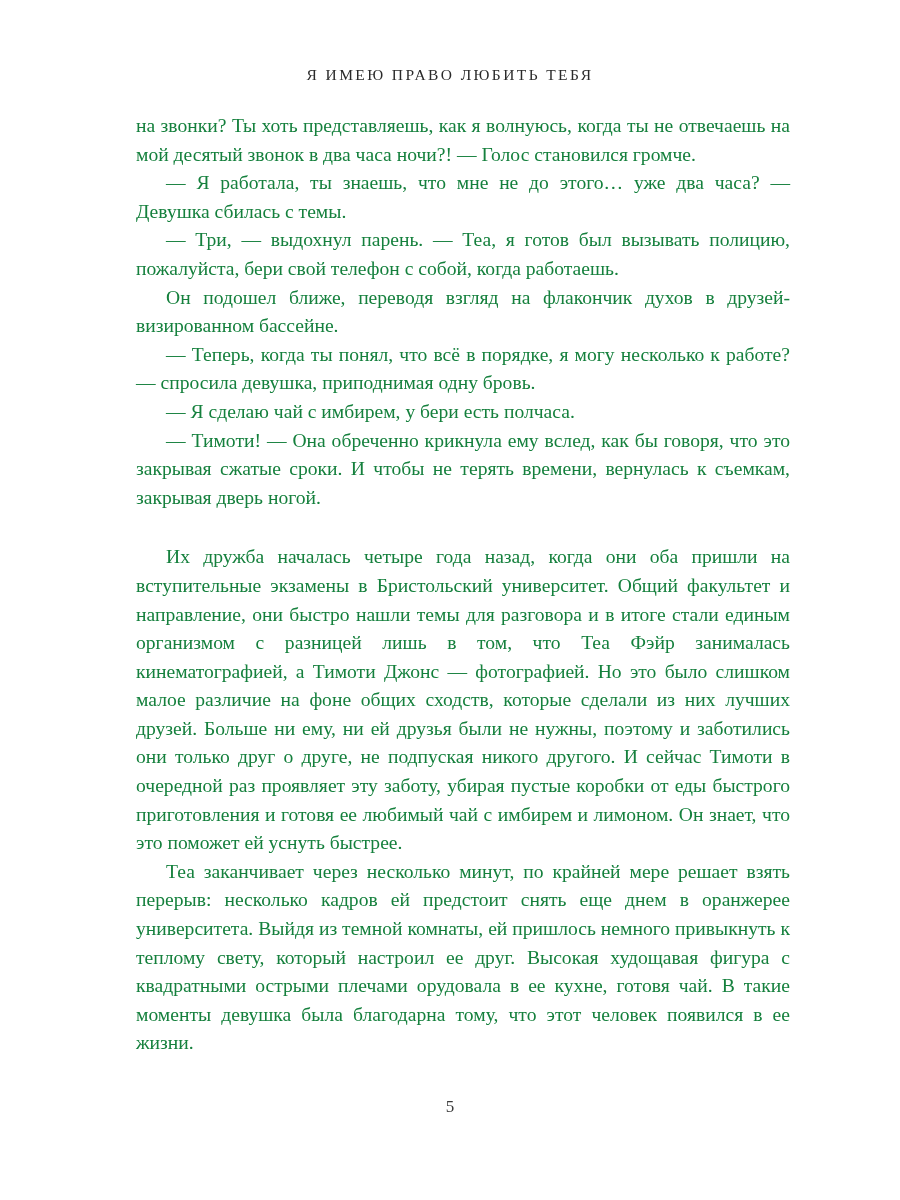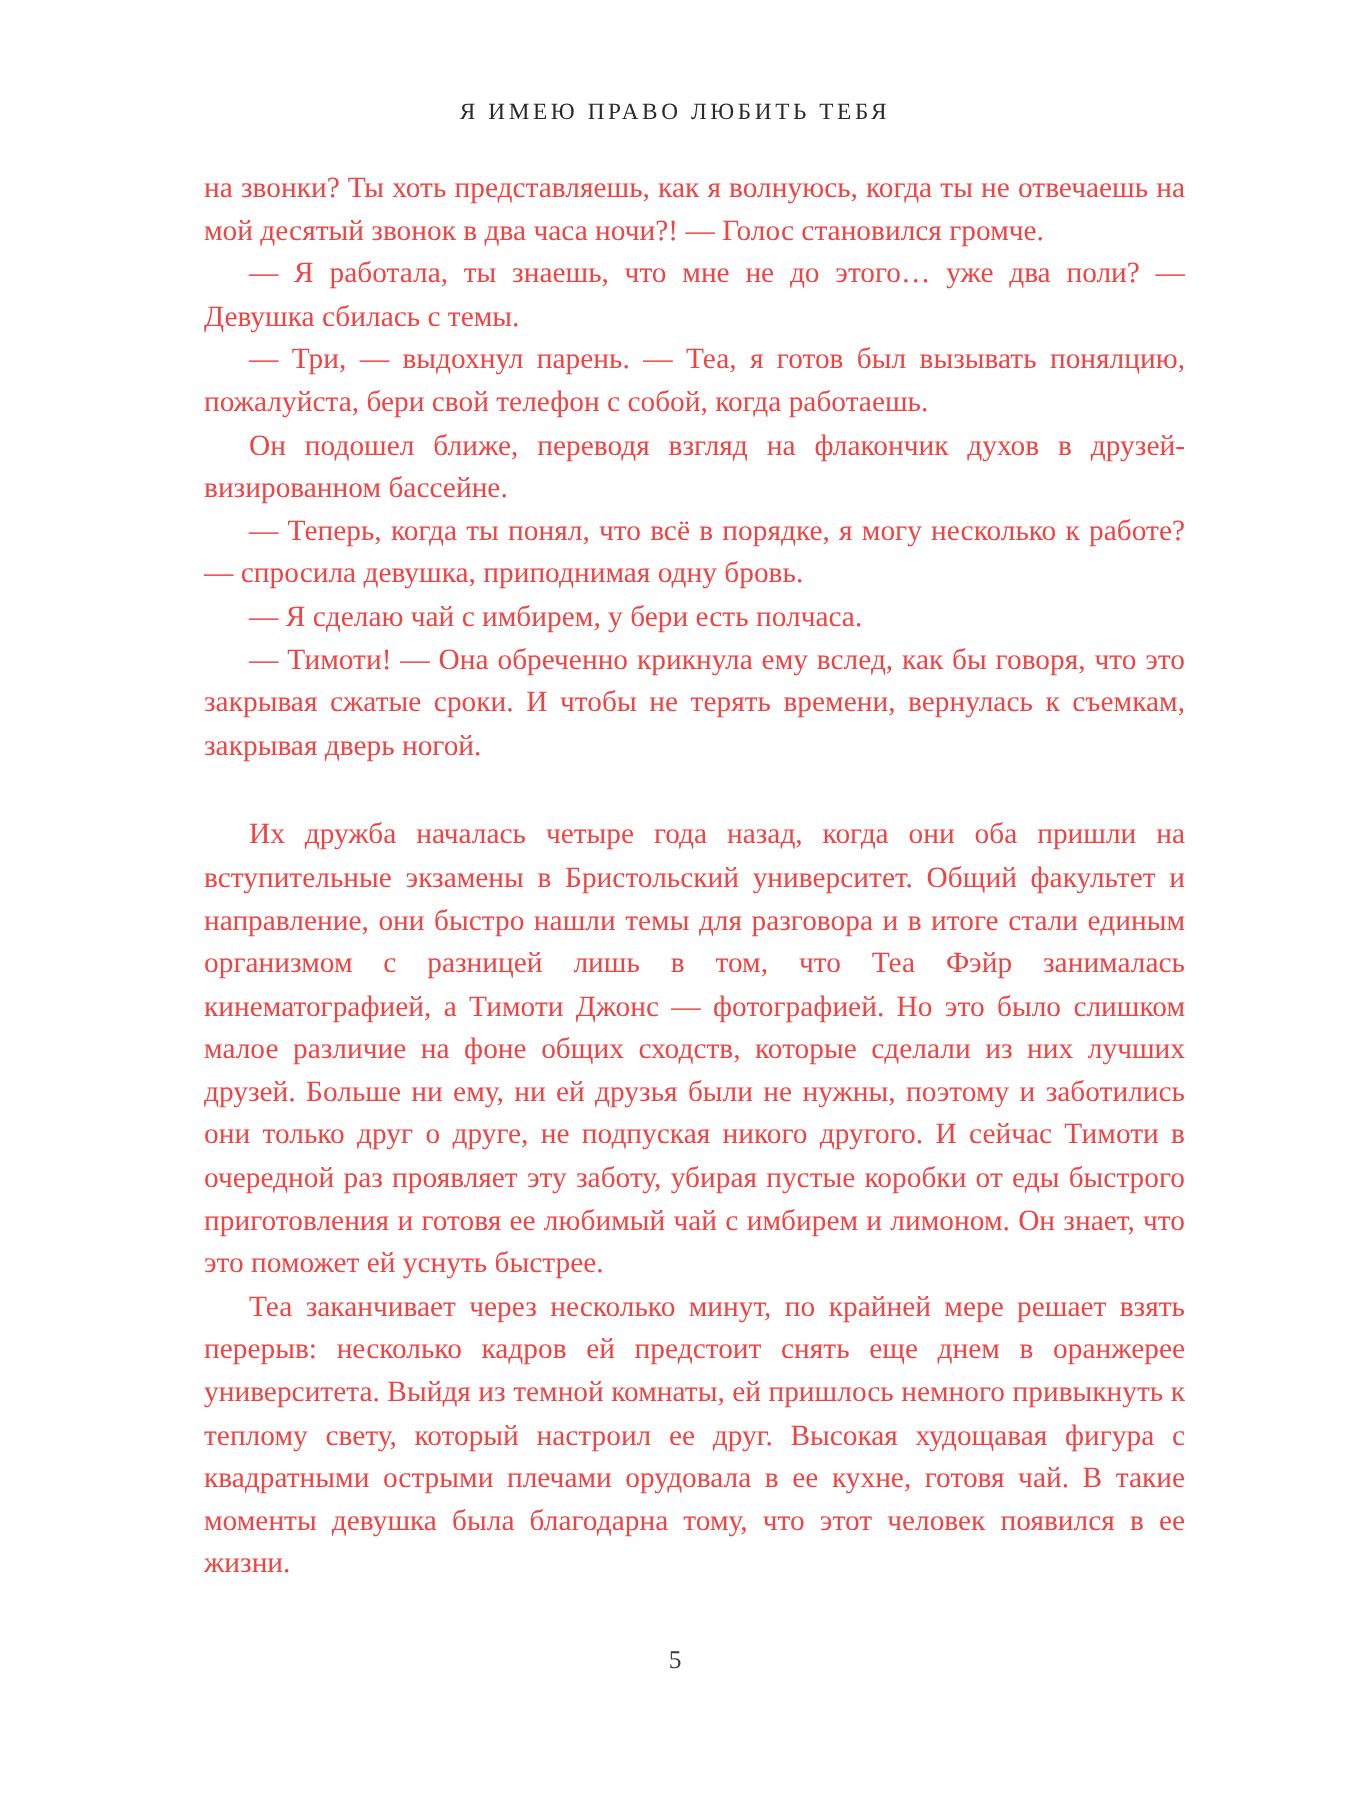--- a/index.html
+++ b/index.html
@@ -43,21 +43,21 @@
   }
 
   .textblock p {
     margin: 0;
     font-size: 19.6px;
     line-height: 28.6px;
     text-align: justify;
     text-justify: inter-word;
     hyphens: manual;
     -webkit-hyphens: manual;
-    color: #ef4444;
+    color: #15803d;
   }
 
   
   p.cont { text-indent: 0; }
   
   p.ind  { text-indent: 30px; }
   
   p.ind:last-child, p.cont:last-child { }
 
   .section-gap { height: 31px; }
@@ -78,23 +78,23 @@
 <body>
 
 <div class="page">
 
   <div class="running-head">Я ИМЕЮ ПРАВО ЛЮБИТЬ ТЕБЯ</div>
 
   <div class="textblock">
 
     <p class="cont">на звонки? Ты хоть представляешь, как я волнуюсь, когда ты не от­вечаешь на мой десятый звонок в два часа ночи?! — Голос становил­ся громче.</p>
 
-    <p class="ind">— Я работала, ты знаешь, что мне не до этого… уже два поли? — Девушка сбилась с темы.</p>
+    <p class="ind">— Я работала, ты знаешь, что мне не до этого… уже два часа? — Девушка сбилась с темы.</p>
 
-    <p class="ind">— Три, — выдохнул парень. — Теа, я готов был вызывать понял­цию, пожалуйста, бери свой телефон с собой, когда работаешь.</p>
+    <p class="ind">— Три, — выдохнул парень. — Теа, я готов был вызывать поли­цию, пожалуйста, бери свой телефон с собой, когда работаешь.</p>
 
     <p class="ind">Он подошел ближе, переводя взгляд на флакончик духов в друзей­визированном бассейне.</p>
 
     <p class="ind">— Теперь, когда ты понял, что всё в порядке, я могу несколько к работе? — спросила девушка, приподнимая одну бровь.</p>
 
     <p class="ind">— Я сделаю чай с имбирем, у бери есть полчаса.</p>
 
     <p class="ind">— Тимоти! — Она обреченно крикнула ему вслед, как бы говоря, что это закрывая сжатые сроки. И чтобы не терять времени, верну­лась к съемкам, закрывая дверь ногой.</p>
 
     <div class="section-gap"></div>

